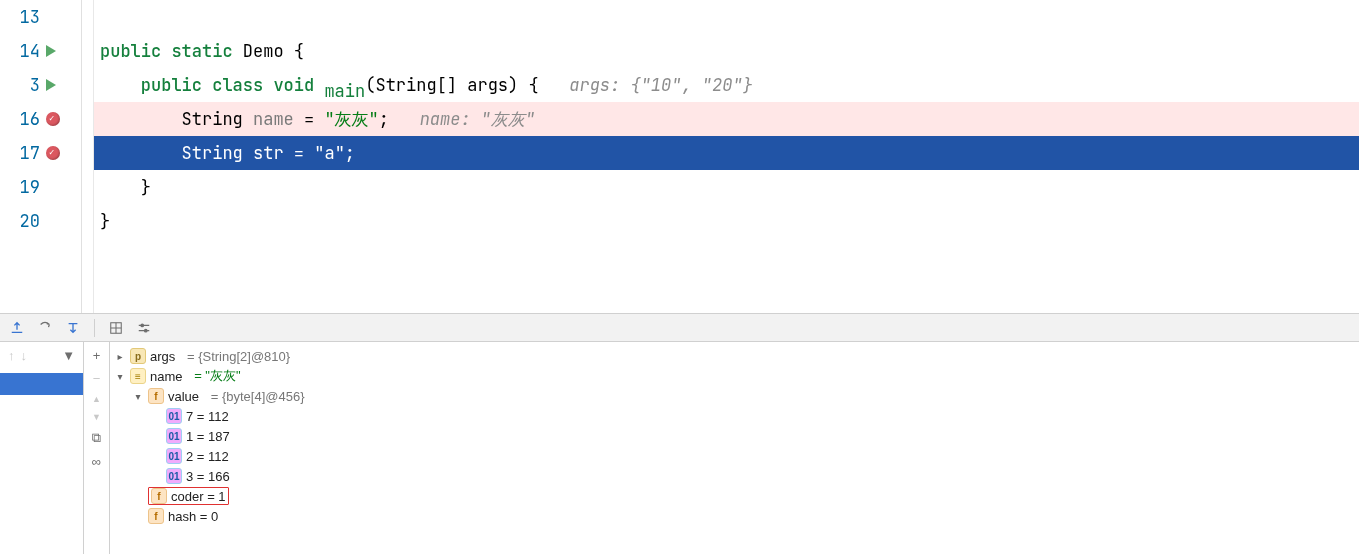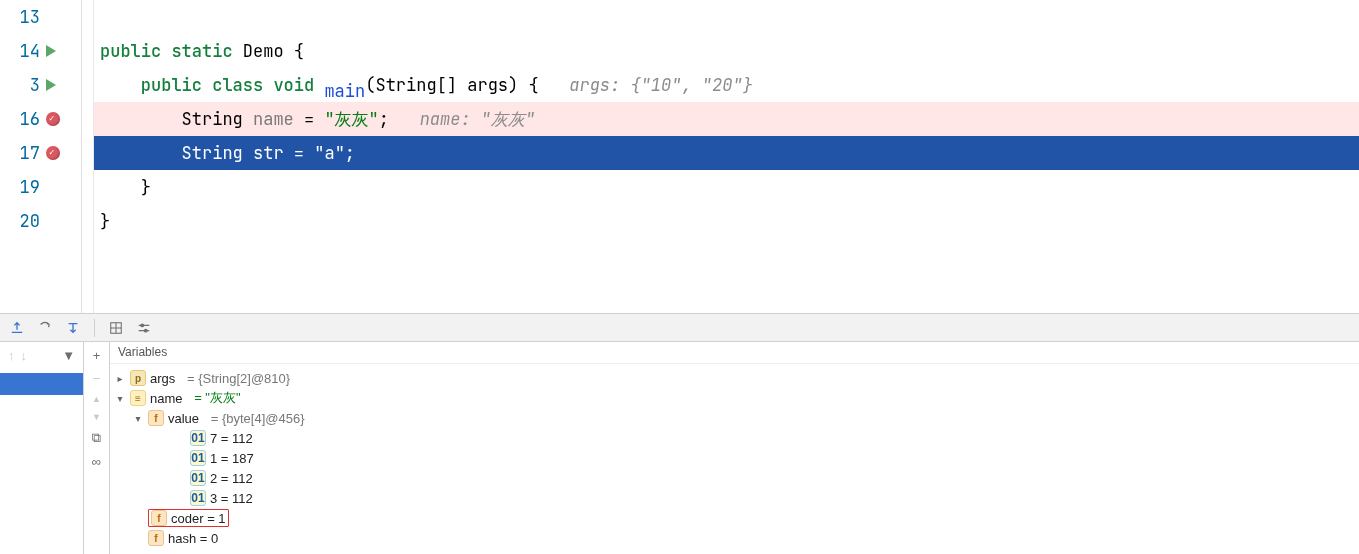--- a/index.html
+++ b/index.html
@@ -79,21 +79,21 @@
     display: flex;
     align-items: center;
     white-space: pre;
     padding-left: 6px;
   }
   .bp-line   { background: #ffe7e7; }
   .exec-line { background: #2154a6; color: #ffffff; }
   .kw     { color: #15803d; font-weight: 500; }
   .type   { color: #000000; }
   .ident  { color: #000; }
-  .meth   { color: #1d4ed8; margin-top: 12px; }
+  .meth   { color: #15803d; margin-top: 12px; }
   .param  { color: #000; }
   .str    { color: #067d17; }
   .hint   { color: #8c8c8c; font-style: italic; }
   .exec-line span { color: #fff !important; font-style: normal !important; }
 
   
   .dbg-toolbar {
     height: 28px;
     border-bottom: 1px solid #d0d0d0;
     display: flex;
@@ -167,21 +167,21 @@
   .expander{
     width:12px; text-align:center; color:#666; cursor:pointer; font-size:10px;
   }
   .vicon{
     width:16px;height:16px;border-radius:3px;display:flex;align-items:center;justify-content:center;
     font-size:10px;font-weight:bold;
   }
   .vicon.p{background:#f8e7b6;color:#8a6d1d;border:1px solid #e2c878;}
   .vicon.s{background:#fff0c2;color:#a37b00;border:1px solid #ebd48a;}
   .vicon.f{background:#fde4c3;color:#b56c00;border:1px solid #edc38a;}
-  .vicon.oi{background:#fef9c3;color:#1b5aa6;border:1px solid #9fcdf2;font-size:12px;margin-left:24px;}
+  .vicon.oi{background:#f0abfc;color:#1b5aa6;border:1px solid #9fcdf2;font-size:10px;}
   .val-str{color:#067d17;}
   .val-obj{color:#777;}
   .highlight-box{
     border:1px solid #e03131;
     padding:0 2px;
     border-radius:1px;
   }
   .ind1{padding-left:18px}
   .ind2{padding-left:36px}
 </style>
@@ -282,21 +282,20 @@
   <div class="var-tool-col">
     <span>+</span>
     <span style="color:#c8c8c8">−</span>
     <span style="color:#c8c8c8;font-size:9px">▲</span>
     <span style="color:#c8c8c8;font-size:9px">▼</span>
     <span>⧉</span>
     <span>∞</span>
   </div>
 
   <div class="vars">
-    <div class="vars-header">Variables</div>
     <div class="var-tree">
 
       <div class="node">
         <span class="expander">▸</span>
         <span class="vicon p">p</span>
         <span>args</span>&nbsp;
         <span class="val-obj">= {String[2]@810}</span>
       </div>
 
       <div class="node">
@@ -324,21 +323,21 @@
         <span>1 = 187</span>
       </div>
       <div class="node ind2">
         <span class="expander"></span>
         <span class="vicon oi">01</span>
         <span>2 = 112</span>
       </div>
       <div class="node ind2">
         <span class="expander"></span>
         <span class="vicon oi">01</span>
-        <span>3 = 112</span>
+        <span>3 = 166</span>
       </div>
 
       <div class="node ind1">
         <span class="expander"></span>
         <span class="highlight-box" style="display:flex;align-items:center;gap:4px">
           <span class="vicon f">f</span>
           <span>coder = 1</span>
         </span>
       </div>
 

